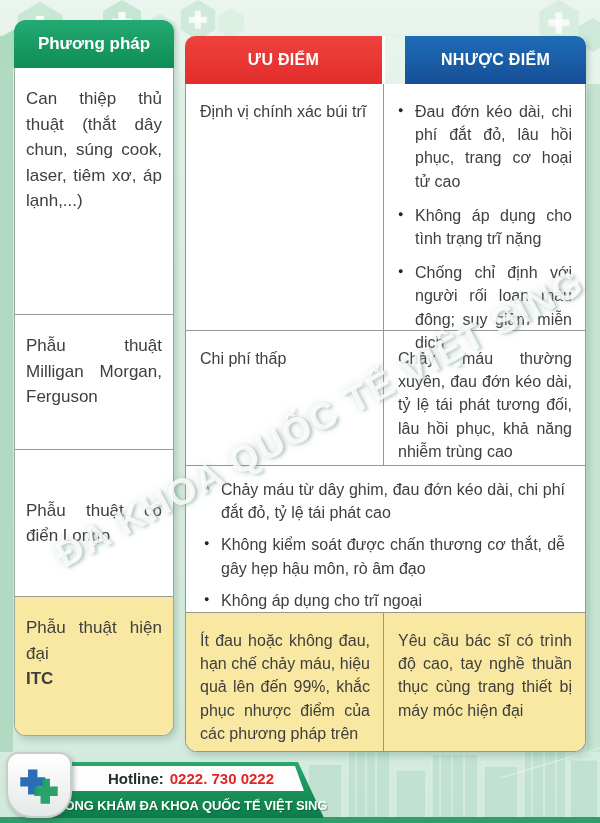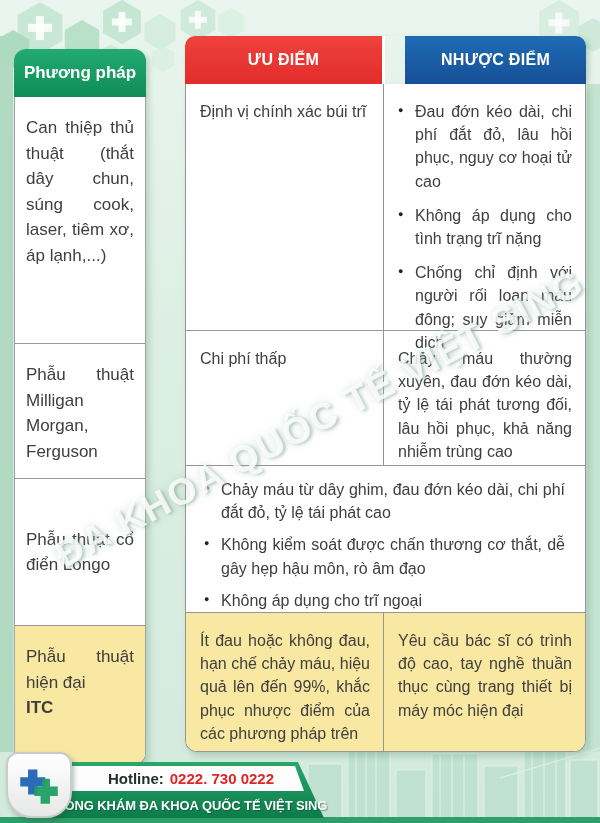--- a/index.html
+++ b/index.html
@@ -25,21 +25,21 @@
   
   .watermark{
     position:absolute; left:-40px; top:398px; width:720px; z-index:30;
     transform:rotate(-28deg); text-align:center; pointer-events:none;
     font-size:37px; font-weight:bold; letter-spacing:2px; white-space:nowrap;
     color:rgba(255,255,255,.82);
     text-shadow:2px 2px 3px rgba(125,160,142,.45), 0 0 8px rgba(150,180,163,.35);
   }
 
   
-  .col1{ position:absolute; left:14px; top:49px; width:132px; height:716px; z-index:10; }
+  .col1{ position:absolute; left:14px; top:20px; width:160px; height:716px; z-index:10; }
   .col1-header{
     height:48px; display:flex; align-items:center; justify-content:center;
     background:linear-gradient(180deg,#23aa72,#0f8d57);
     border-radius:12px 12px 0 0; color:#fff; font-weight:bold; font-size:17px;
     box-shadow:3px 3px 5px rgba(60,110,85,.25);
   }
   .col1-body{
     height:668px; background:#fff; border:1.5px solid #9aa69e; border-top:none;
     border-radius:0 0 12px 12px; overflow:hidden;
     box-shadow:3px 4px 6px rgba(60,110,85,.25);
@@ -149,21 +149,21 @@
       <div class="hdr blue">NHƯỢC ĐIỂM</div>
     </div>
     <div class="main-body">
 
       <div class="trow h246">
         <div class="tcell c2">
           <div class="adv-line">Định vị chính xác búi trĩ</div>
         </div>
         <div class="tcell c3">
           <ul class="blist">
-            <li>Đau đớn kéo dài, chi phí đắt đỏ, lâu hồi phục, nguy cơ hoại tử cao</li>
+            <li>Đau đớn kéo dài, chi phí đắt đỏ, lâu hồi phục, trang cơ hoại tử cao</li>
             <li>Không áp dụng cho tình trạng trĩ nặng</li>
             <li>Chống chỉ định với người rối loạn máu đông; suy giảm miễn dịch</li>
           </ul>
         </div>
       </div>
 
       <div class="trow h135">
         <div class="tcell c2">Chi phí thấp</div>
         <div class="tcell c3" style="text-align:justify;">Chảy máu thường xuyên, đau đớn kéo dài, tỷ lệ tái phát tương đối, lâu hồi phục, khả năng nhiễm trùng cao</div>
       </div>

